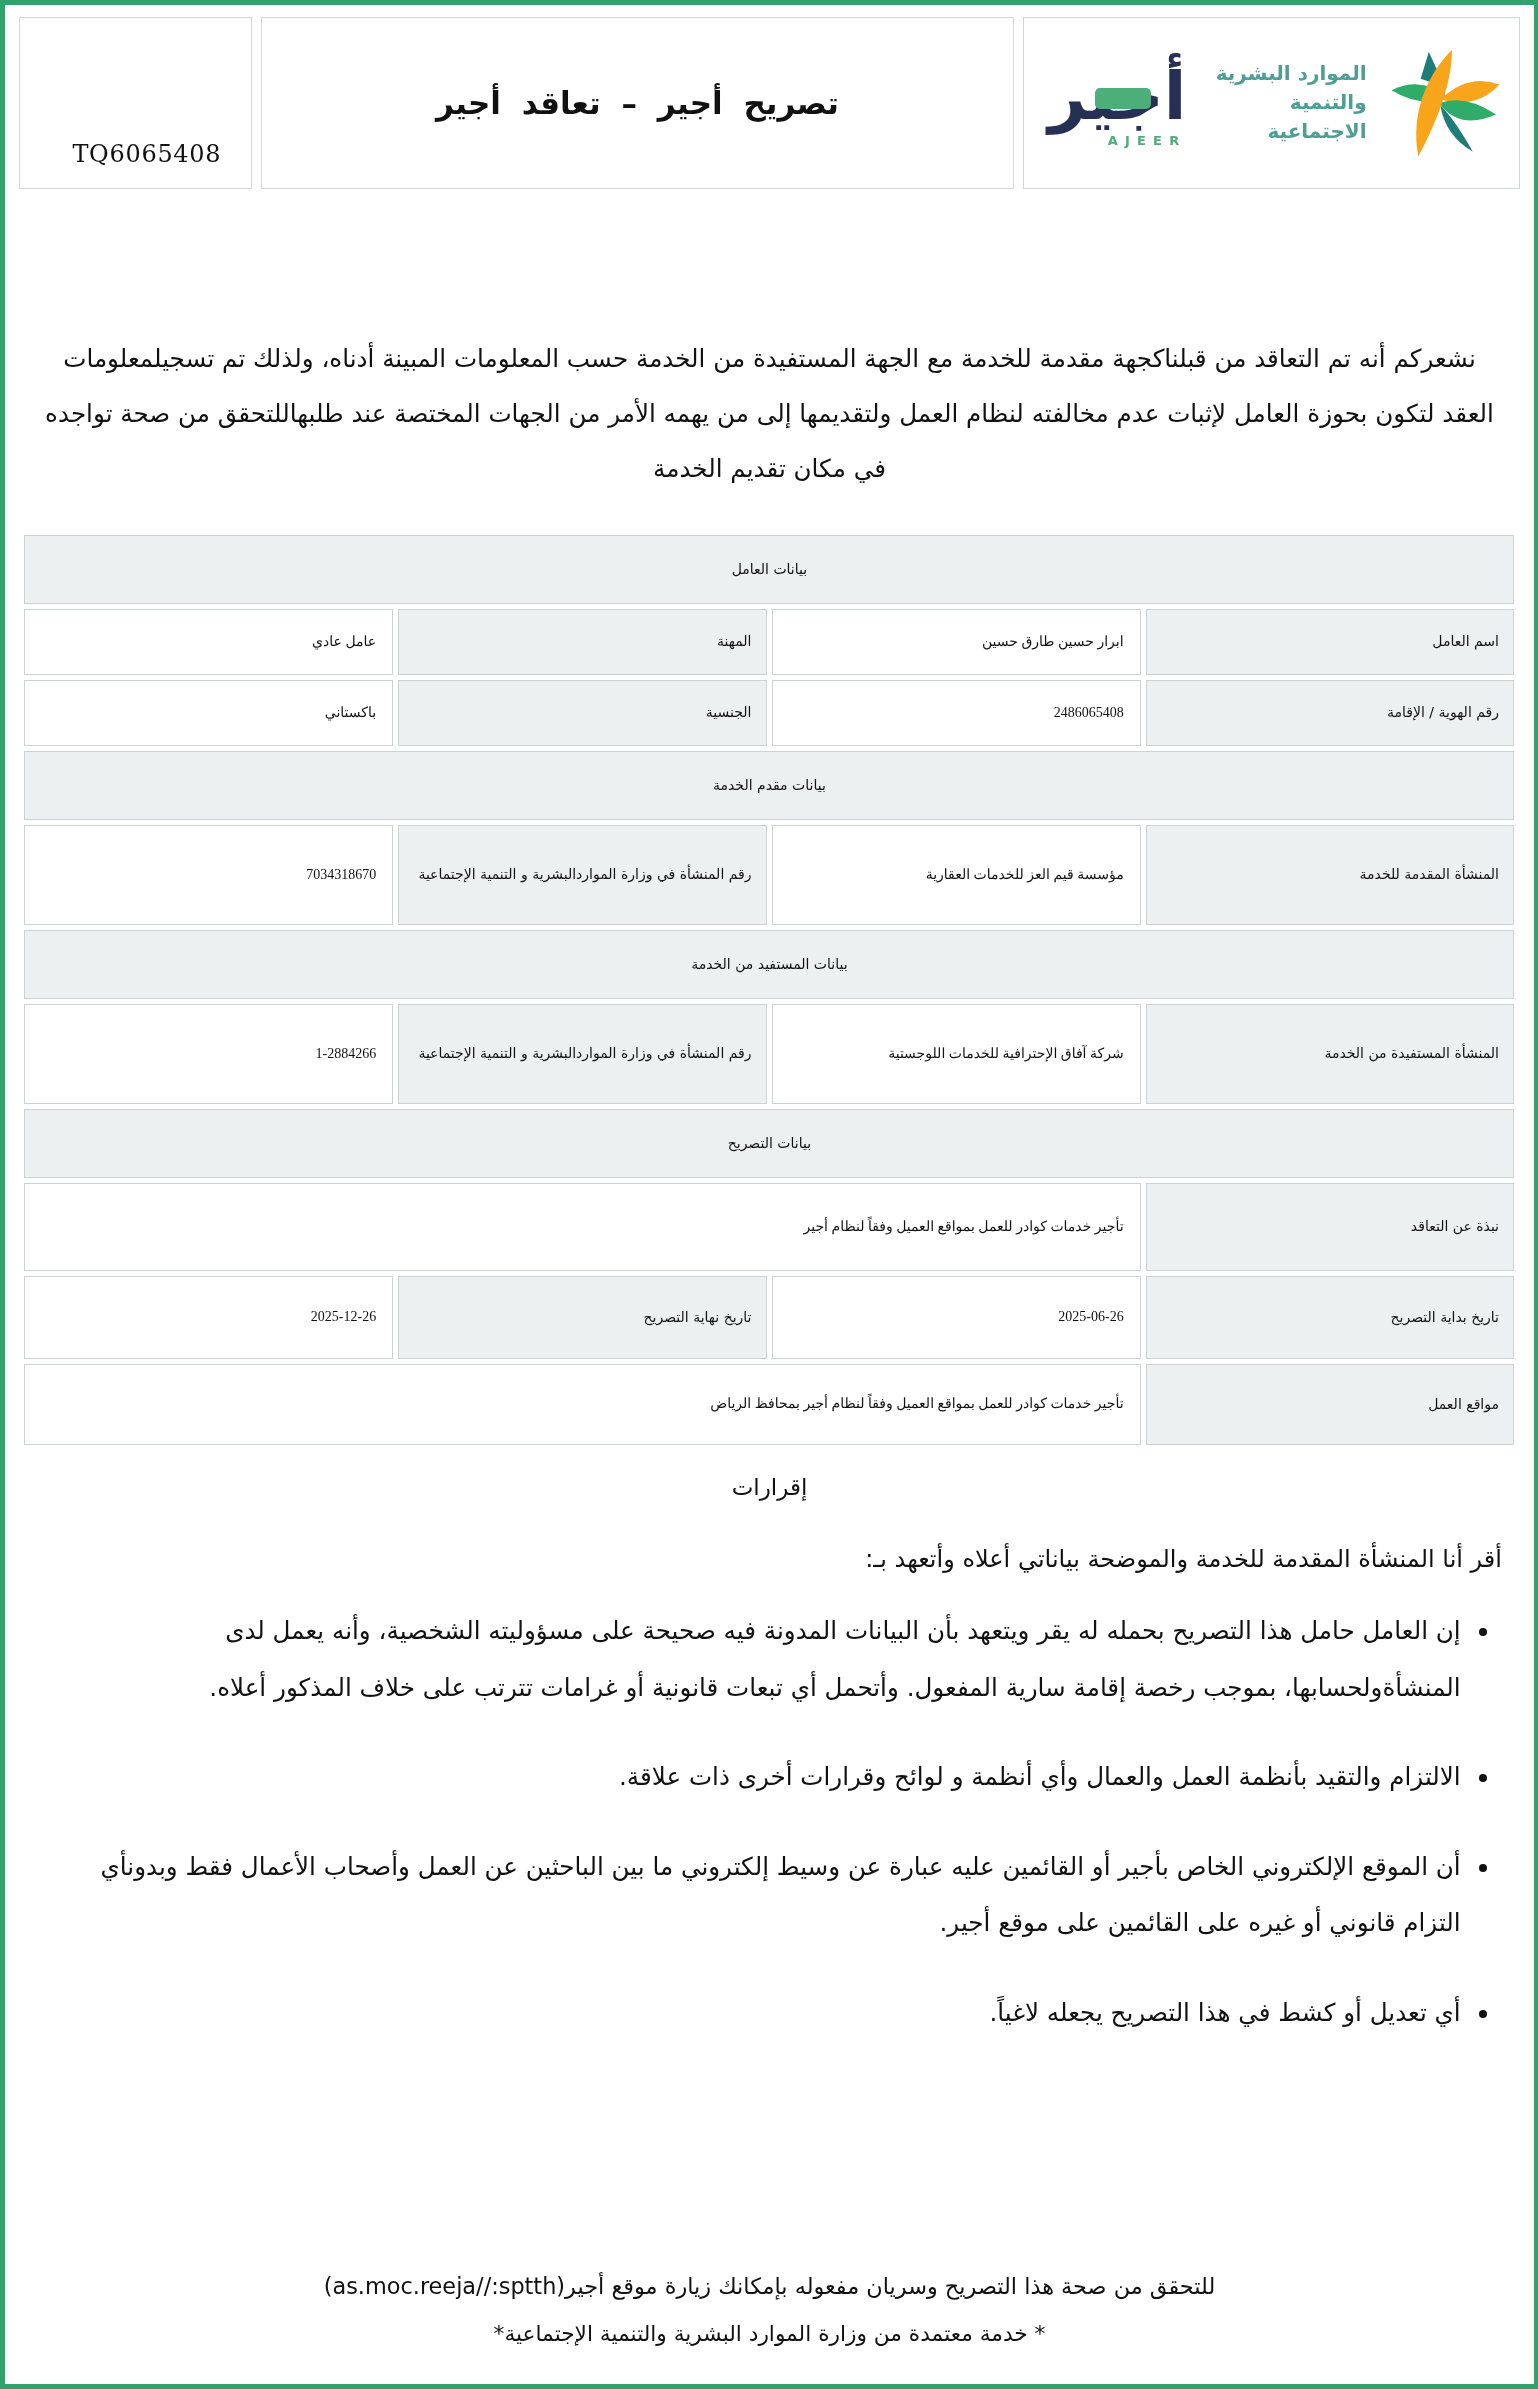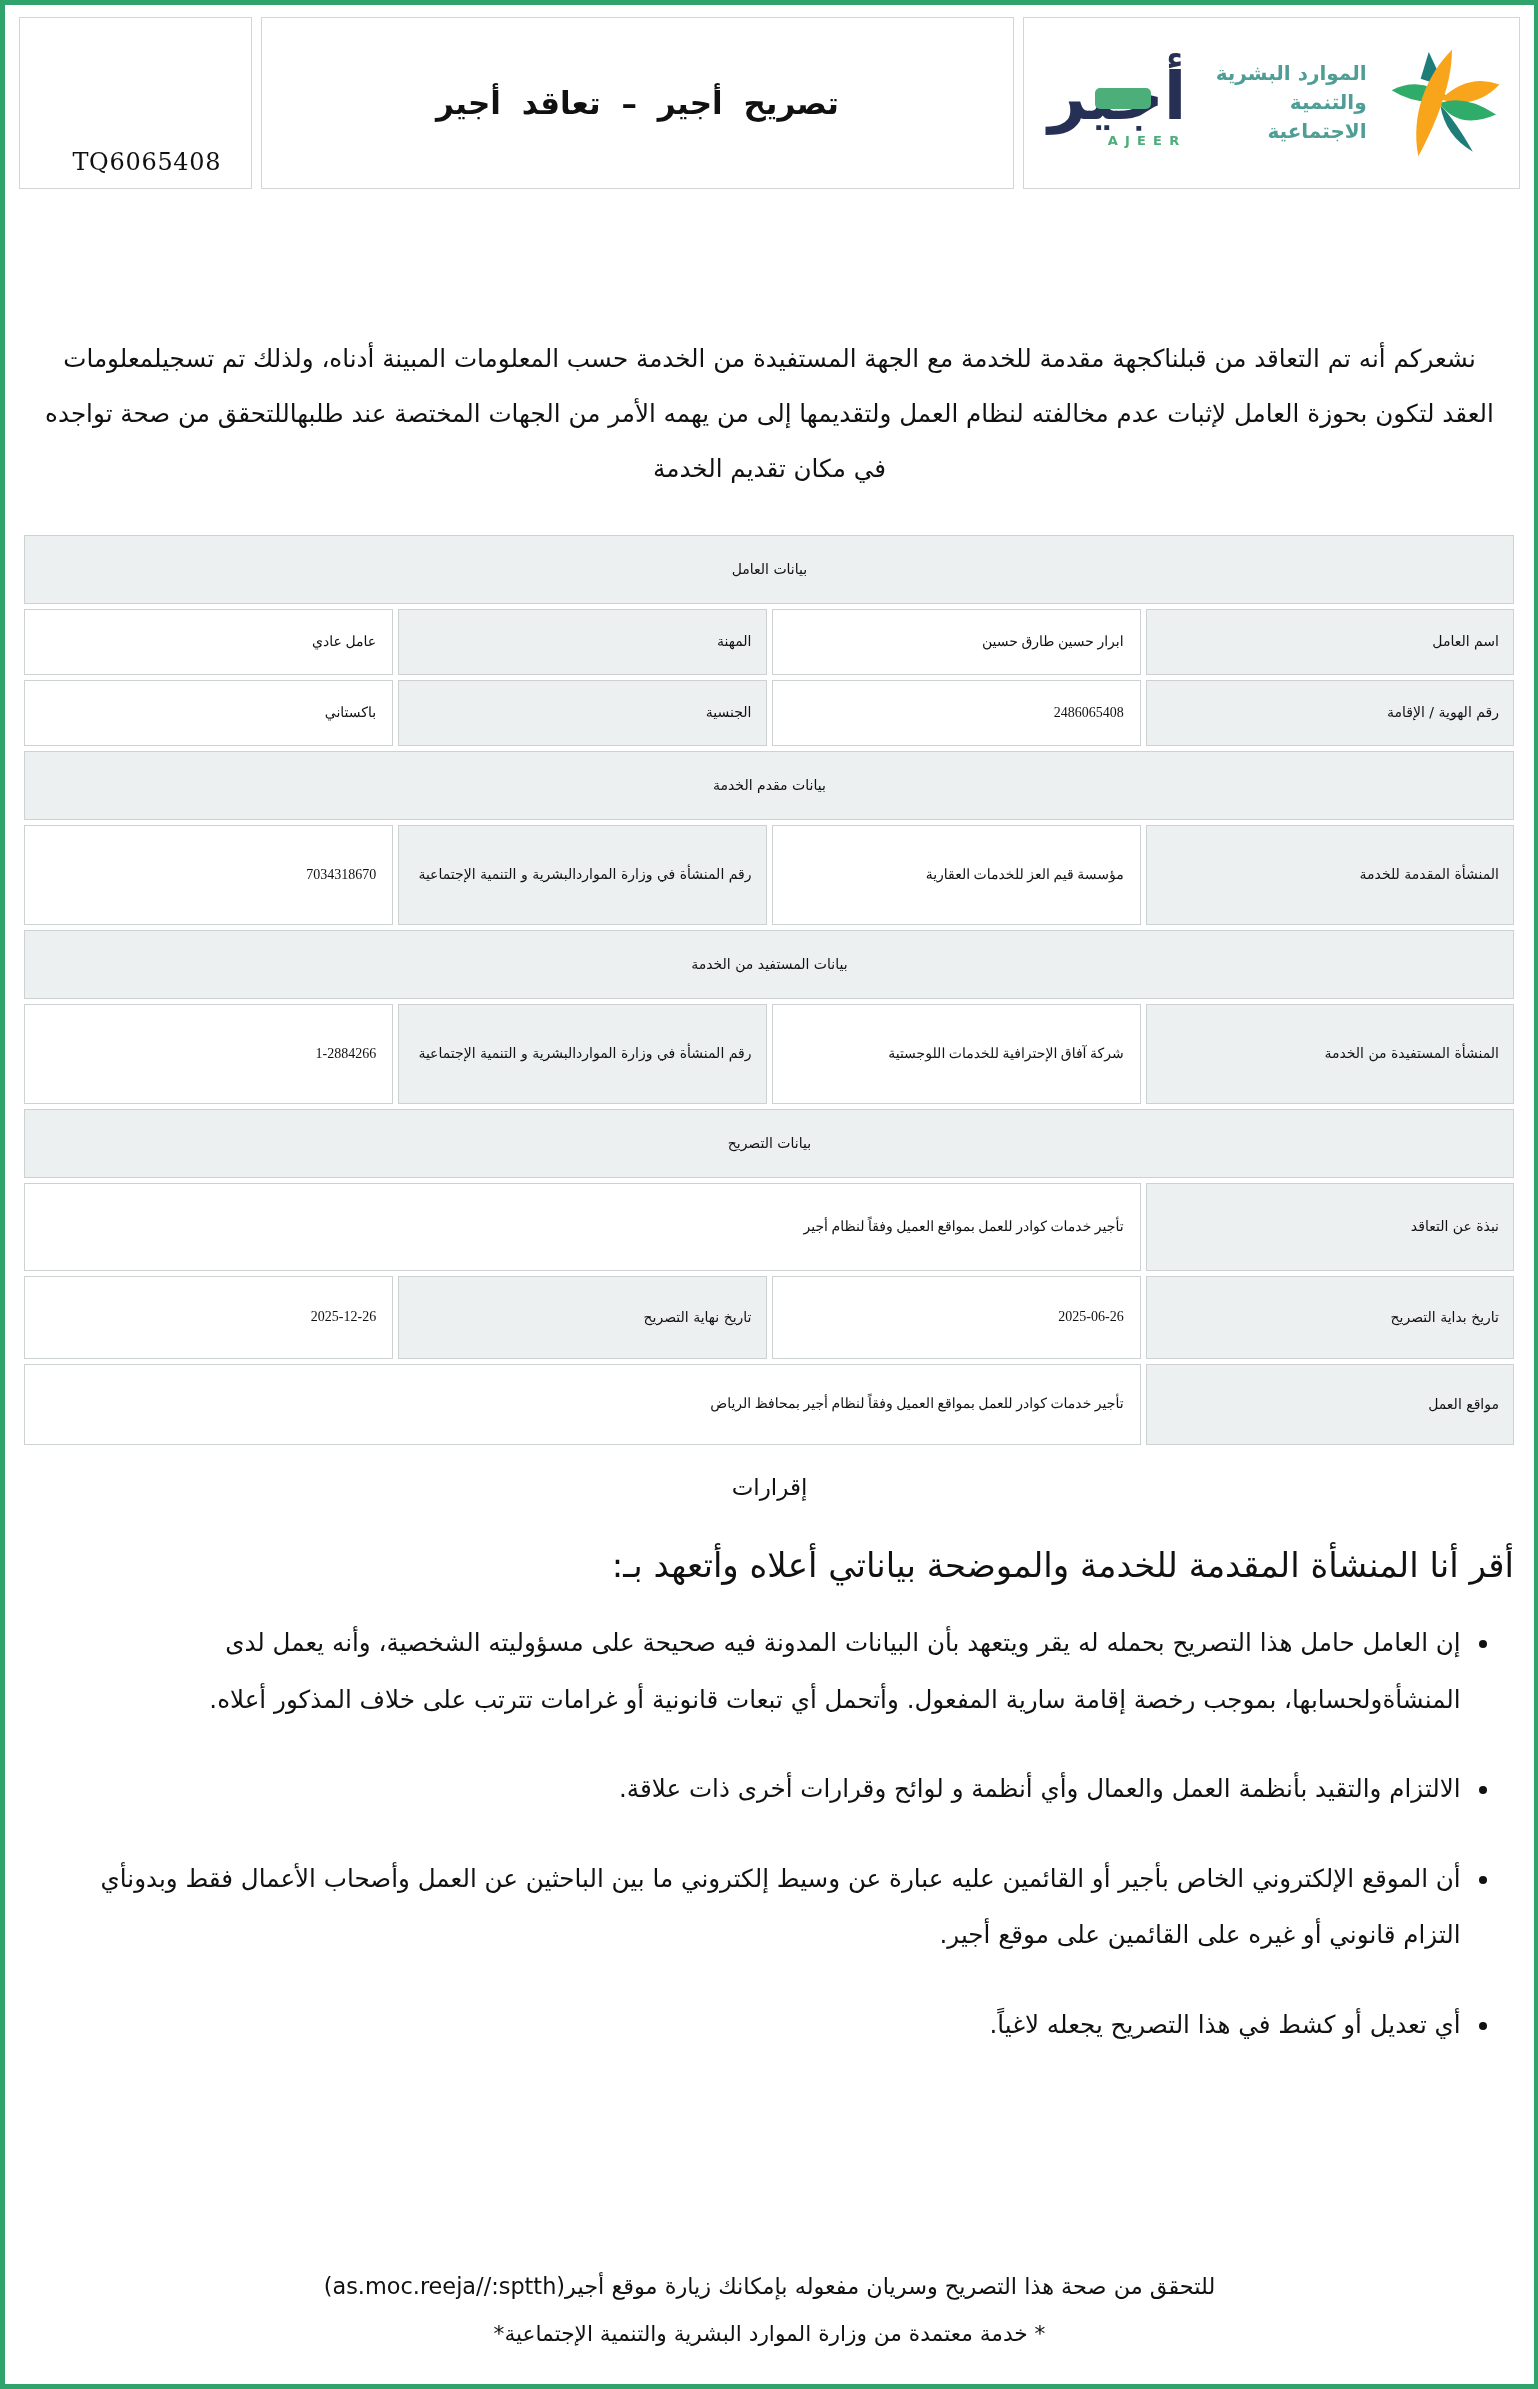--- a/index.html
+++ b/index.html
@@ -17,21 +17,21 @@
   html,body{background:#fff}
   .page{
     width:1539px;height:2389px;
     border:5px solid var(--color-page-border);
     background:#fff;position:relative;overflow:hidden;
     font-family:"DejaVu Sans",sans-serif;color:#111;
   }
   
   .header{display:flex;gap:8.7px;margin:11.6px 14.4px 0;height:172px}
   .header-cell{border:1.4px solid #d3d6d6;background:#fff}
-  .hc-tq{width:233px;display:flex;align-items:flex-end;padding:10px 0 12px 52px}
+  .hc-tq{width:233px;display:flex;align-items:flex-end;padding:10px 0 20px 52px}
   .tq-number{font-family:"DejaVu Serif","Liberation Serif",serif;font-size:24px;letter-spacing:0.7px;direction:ltr}
   .hc-title{flex:1;display:flex;align-items:center;justify-content:center}
   .doc-title{direction:rtl;font-size:31px;font-weight:bold;word-spacing:10px}
   .hc-logos{width:497px;display:flex;align-items:center;justify-content:space-between;padding:0 16px 0 24.6px}
   .ajeer-logo{position:relative;text-align:center;padding-top:4.3px}
   .ajeer-ar{font-size:66px;line-height:1.05;font-weight:bold;color:var(--color-logo-navy);direction:rtl}
   .ajeer-green-block{position:absolute;top:30px;right:35px;width:56px;height:21.7px;border-radius:5px;background:var(--color-logo-green)}
   .ajeer-en{color:var(--color-logo-green);font-size:13px;font-weight:bold;letter-spacing:7.2px;margin-top:1.4px;text-align:right;direction:ltr}
   .ministry-logo{display:flex;align-items:center;gap:20px}
   .ministry-name{direction:rtl;text-align:right;color:var(--color-ministry-teal);font-size:20px;font-weight:bold;line-height:1.45}
@@ -53,21 +53,21 @@
     background:#fff;text-align:right;padding:7.2px 16px;line-height:2.0;
     font-family:Liberation Serif, serif;
   }
   tr.r-worker td{height:66px}
   tr.r-est td{height:100px}
   tr.r-summary td{height:88px}
   tr.r-dates td{height:83px}
   tr.r-loc td{height:81px}
   
   .decl-heading{direction:rtl;text-align:center;font-size:23px;margin-top:24.6px}
-  .decl-intro{direction:rtl;margin:45px 20px 0;font-size:34px}
+  .decl-intro{direction:rtl;margin:45px 32px 0;font-size:24px}
   ul.decl-list{direction:rtl;margin:30px 69px 0 51px;list-style:disc outside;font-size:24.6px}
   ul.decl-list li{margin-bottom:33px;line-height:2.3;padding-right:4.3px;text-align:right}
   
   .footer{position:absolute;bottom:38px;right:0;left:0;text-align:center;direction:rtl}
   .footer-verify{font-size:22.4px}
   .footer-note{font-size:21.7px;margin-top:21.7px}
 </style>
 </head>
 <body>
 

